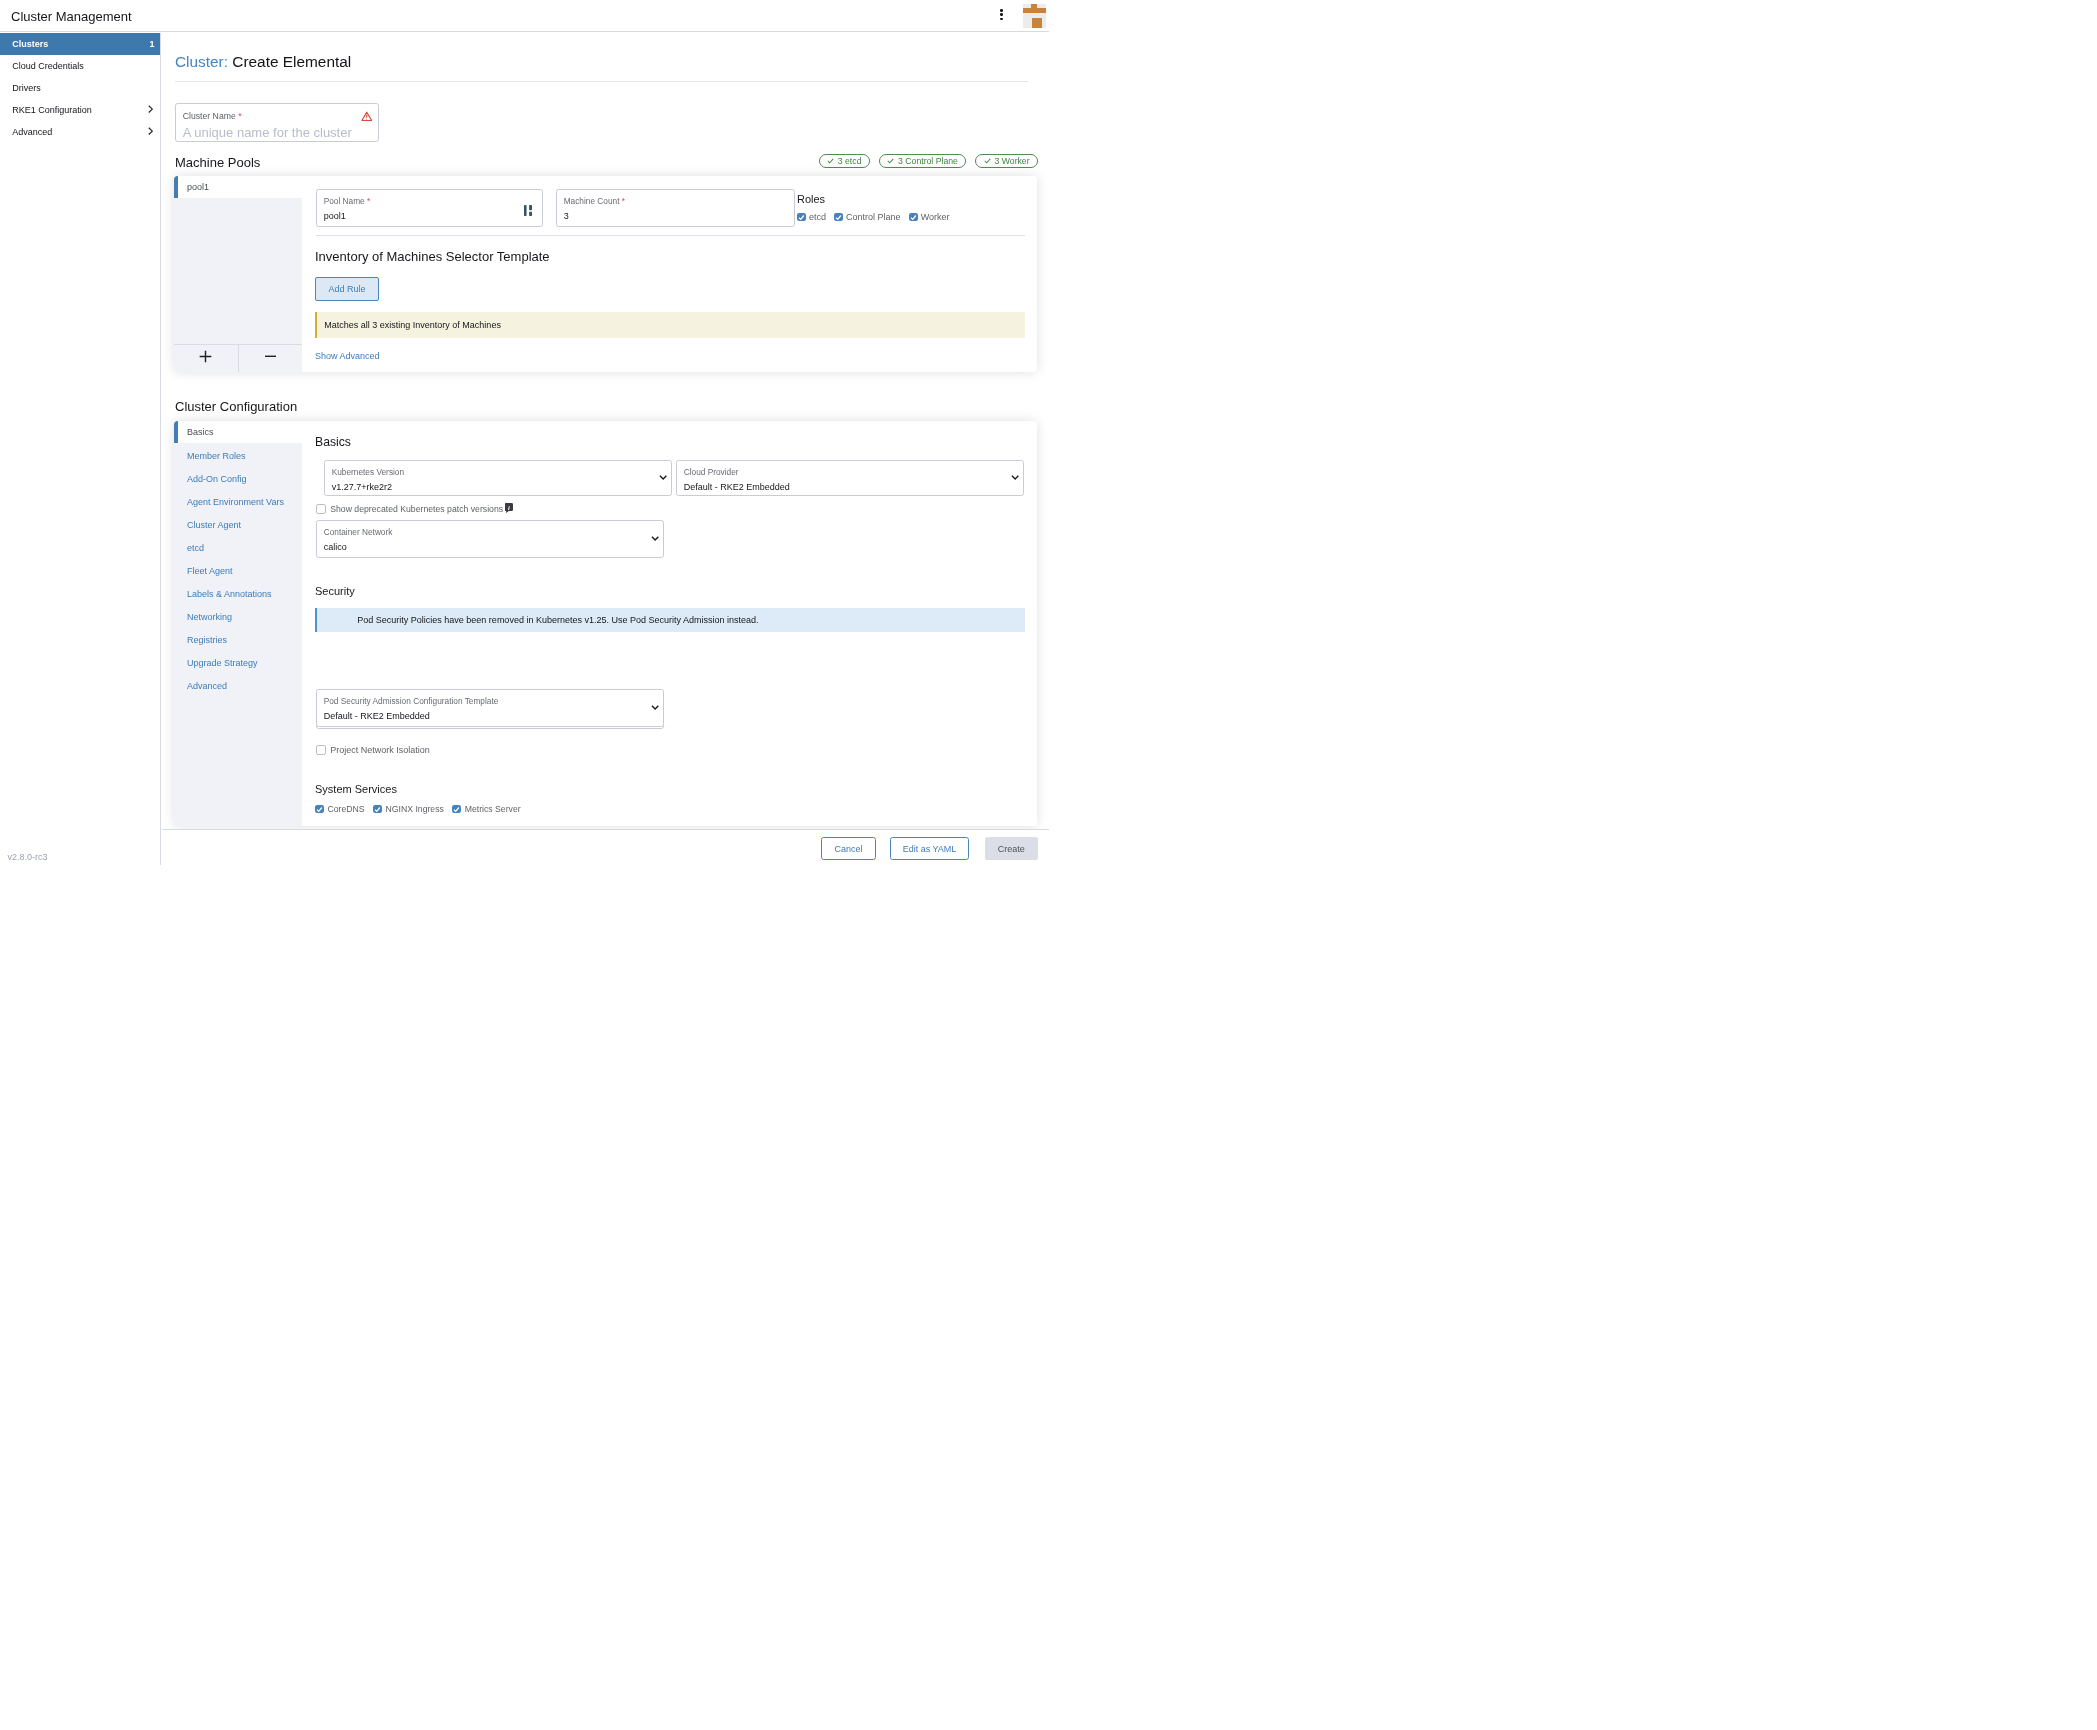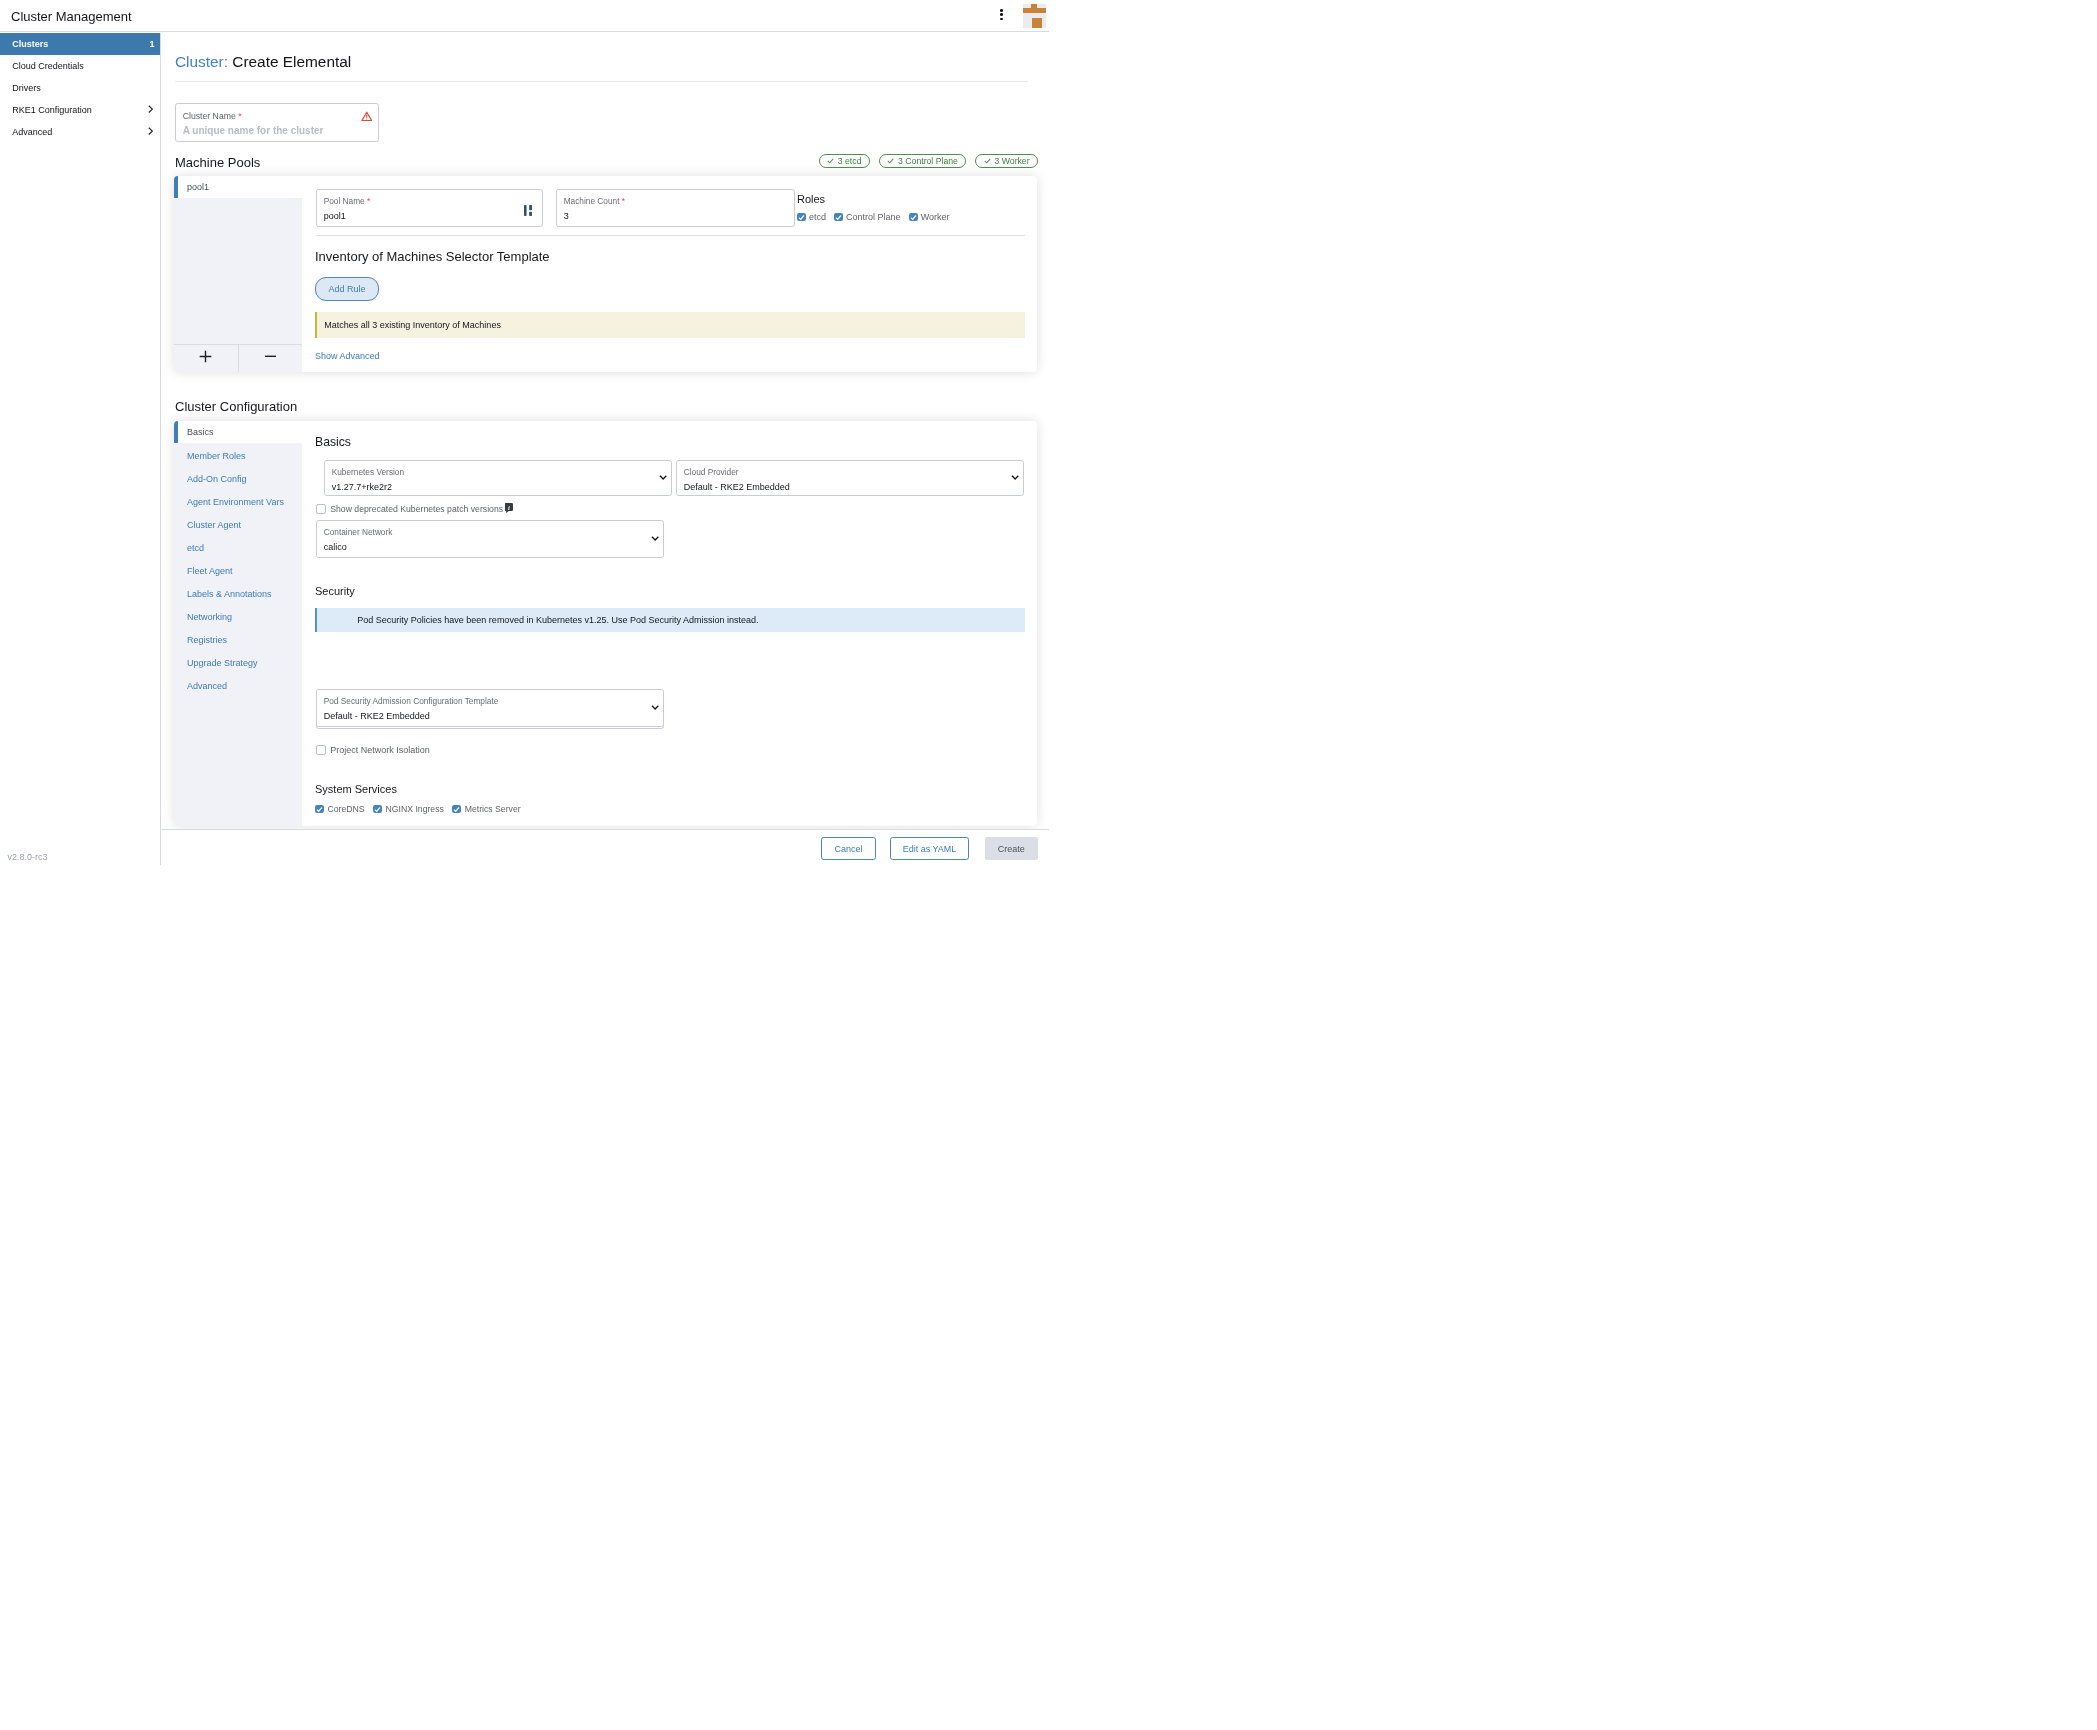--- a/index.html
+++ b/index.html
@@ -27,21 +27,21 @@
   
   .h1 { position:absolute; font-size:15.4px; color:#141419; }
   .h1 .blue { color:#4384c2; }
   .h2 { position:absolute; font-size:13px; color:#17181d; }
   .h3 { position:absolute; font-size:11px; color:#17181d; }
   .hr { position:absolute; height:0.6px; background:#e4e6ea; }
 
   .field { position:absolute; border:0.6px solid #c9ccd7; border-radius:2.6px; background:#fff; }
   .field .lbl { position:absolute; left:6.7px; top:6.2px; font-size:8.3px; color:#686b73; white-space:nowrap; }
   .field .lbl .req { color:#e04b4b; }
-  .field .ph { position:absolute; left:6.7px; top:20.5px; font-size:10px; color:#b7bcc8; white-space:nowrap;font-weight:bold; }
+  .field .ph { position:absolute; left:6.7px; top:20.5px; font-size:13px; color:#b7bcc8; white-space:nowrap; }
   .field .val { position:absolute; left:6.7px; top:20.5px; font-size:9px; color:#16171c; white-space:nowrap; }
   .field.big .lbl { font-size:8.7px; top:6.6px; color:#5c5f66; }
   .field .chev { position:absolute; right:3.8px; top:50%; margin-top:-3.2px; }
 
   
   #pills { position:absolute; top:154px; right:11px; display:flex; gap:9px; }
   .pill { height:14.4px; border:1px solid #4f8c4f; border-radius:7.7px; color:#3f803f; font-size:8.7px; display:flex; align-items:center; padding:0 7.4px; gap:3.8px; white-space:nowrap; }
 
   
   .card { position:absolute; left:174px; width:863px; background:#fff; border-radius:3.8px; box-shadow:0 0 11.5px rgba(0,0,0,.13); }
@@ -171,21 +171,21 @@
             <path d="M3 7.1 L5.8 9.9 L10.7 3.9" fill="none" stroke="#fff" stroke-width="1.9"></path>
           </svg>
         </span>
         <b>Worker</b>
     </div>
 
     <div class="hr" style="left:142px; top:59px; width:709px; background:#dcdfe6;"></div>
 
     <div class="h2" style="left:141px; top:73px;">Inventory of Machines Selector Template</div>
 
-    <div style="position:absolute; left:141px; top:101px; width:64px; height:24px; background:#dce9f5; border:0.6px solid #4c86bd; border-radius:11px; display:flex; align-items:center; justify-content:center; font-size:9px; color:#3d7cb8;">Add Rule</div>
+    <div style="position:absolute; left:141px; top:101px; width:64px; height:24px; background:#dce9f5; border:0.6px solid #4c86bd; border-radius:2px; display:flex; align-items:center; justify-content:center; font-size:9px; color:#3d7cb8;">Add Rule</div>
 
     <div style="position:absolute; left:141px; top:136px; width:710px; height:26px; background:#f6f2e0;">
       <div style="position:absolute; left:0; top:0; bottom:0; width:2.1px; background:#cbb339;"></div>
       <div style="position:absolute; left:9.3px; top:7.7px; font-size:9px; color:#15161b;">Matches all 3 existing Inventory of Machines</div>
     </div>
 
     <div class="link" style="position:absolute; left:141px; top:175px; font-size:9px;">Show Advanced</div>
   </div>
 
   <div class="h2" style="left:175px; top:399px;">Cluster Configuration</div>

